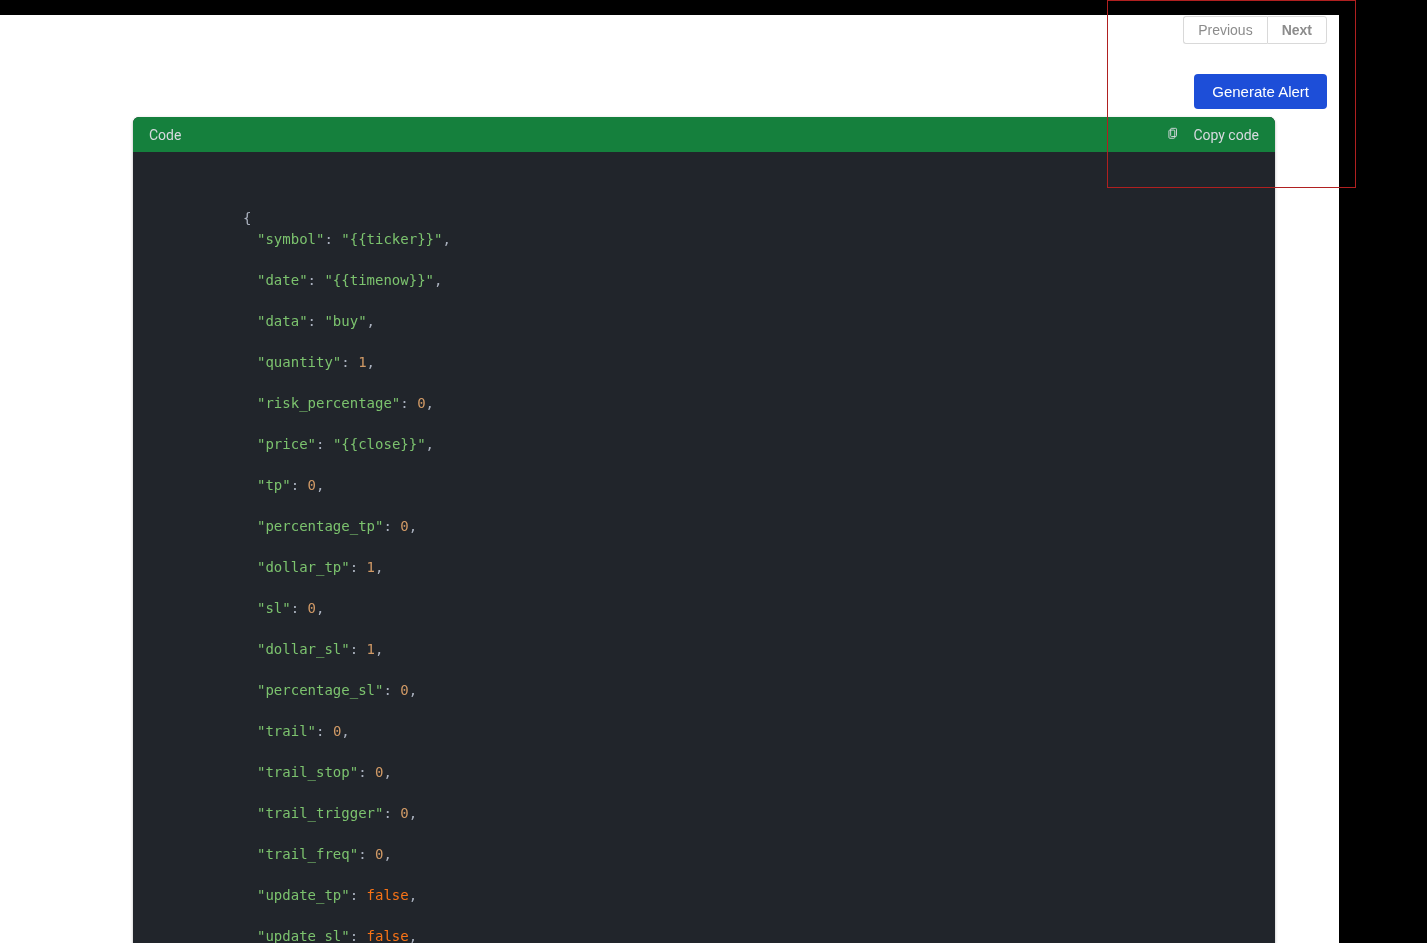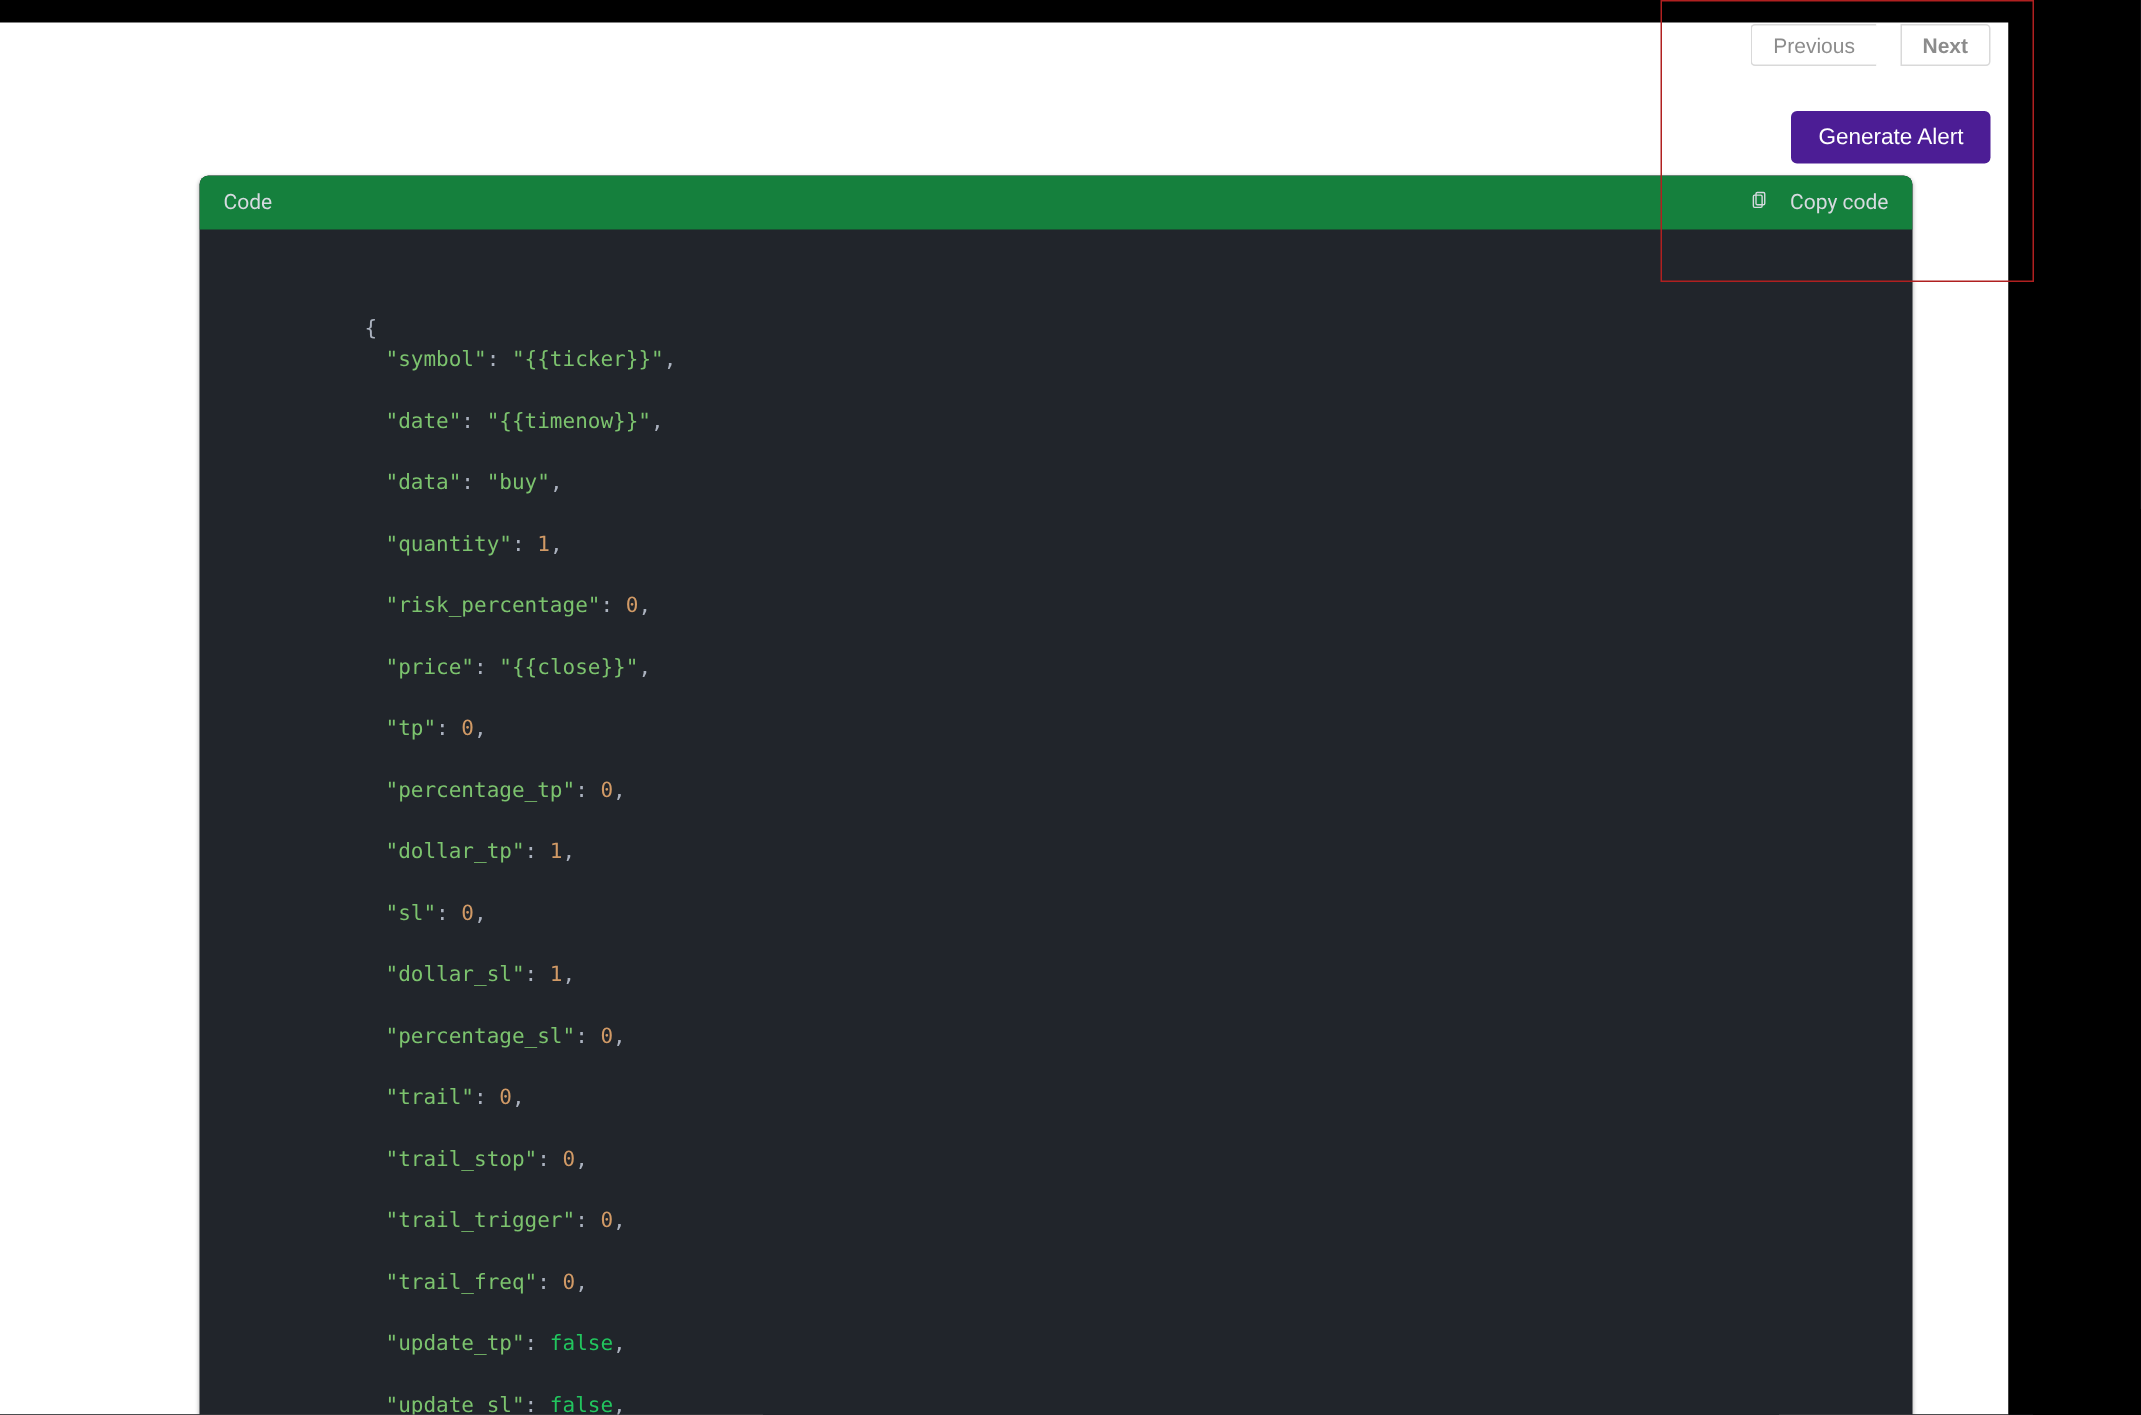--- a/index.html
+++ b/index.html
@@ -32,35 +32,35 @@
       top: 16px;
       right: 100px;
       display: flex;
       flex-direction: column;
       align-items: flex-end;
       gap: 30px;
       z-index: 5;
     }
     .pager {
       display: flex;
-      gap: 16px;
+      gap: 0;
       padding-left: 35px;
     }
     .pager button {
       background: #fff;
       border: 1px solid #d9d9d9;
       color: #8c8c8c;
       padding: 5px 14px;
       font-size: 14px;
       cursor: pointer;
     }
     .pager button:first-child { border-radius: 3px 0 0 3px; border-right: 0; }
     .pager button:last-child  { border-radius: 0 3px 3px 0; font-weight: bold; }
     .primary-btn {
-      background: #4c1d95;
+      background: #1d4ed8;
       color: #fff;
       border: none;
       padding: 9px 18px;
       font-size: 15px;
       border-radius: 4px;
       cursor: pointer;
       font-weight: 500;
     }
     .annotation {
       position: absolute;
@@ -101,21 +101,21 @@
       font-family: "Consolas", "Menlo", "DejaVu Sans Mono", monospace;
       font-size: 14px;
       line-height: 20.5px;
       color: #abb2bf;
       white-space: pre;
     }
     .tok-key    { color: #7cc36e; }
     .tok-str    { color: #7cc36e; }
     .tok-punct  { color: #abb2bf; }
     .tok-num    { color: #d19a66; }
-    .tok-bool   { color: #22c55e; margin-top: 13px; }
+    .tok-bool   { color: #f97316; margin-top: 13px; }
     .brace      { color: #abb2bf; }
     .i1 { padding-left: 14px; display: block; }
   </style>
 </head>
 <body>
 
 <div class="page-bg"></div>
 <div class="right-strip"></div>
 
 <div class="top-right">

